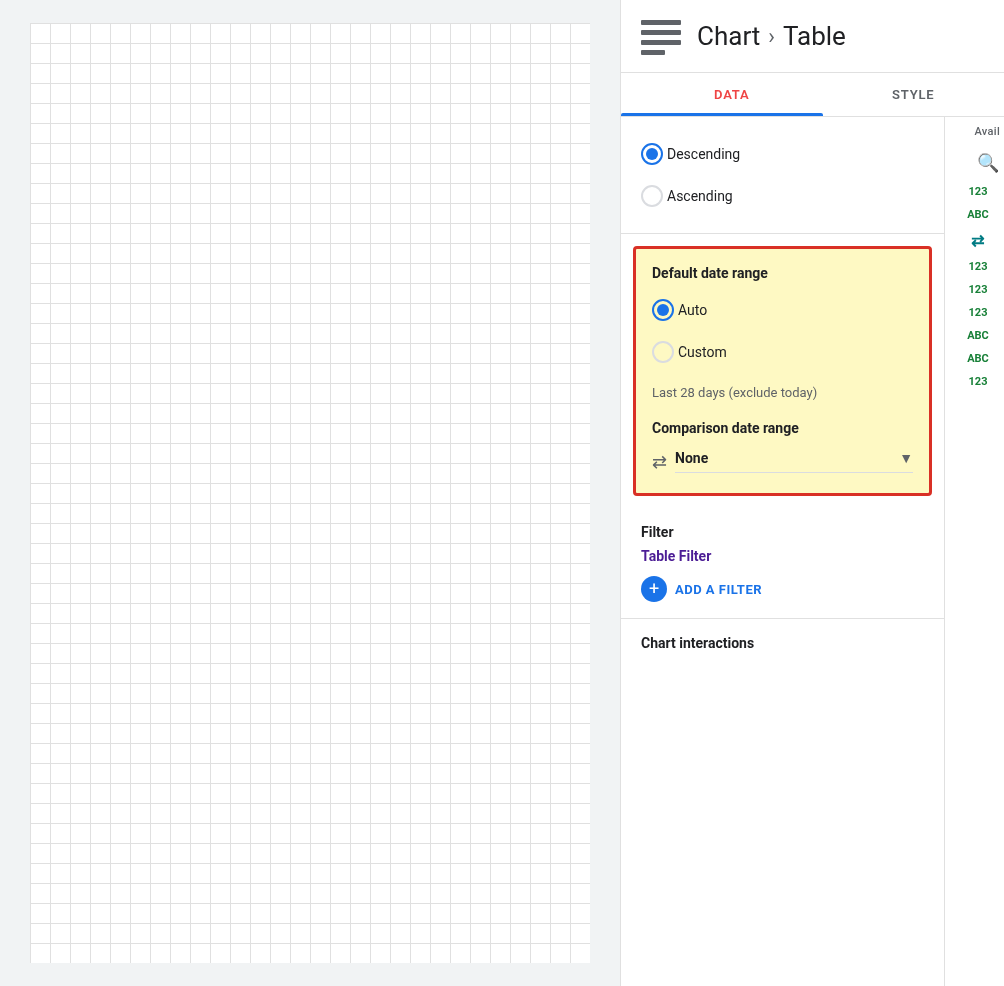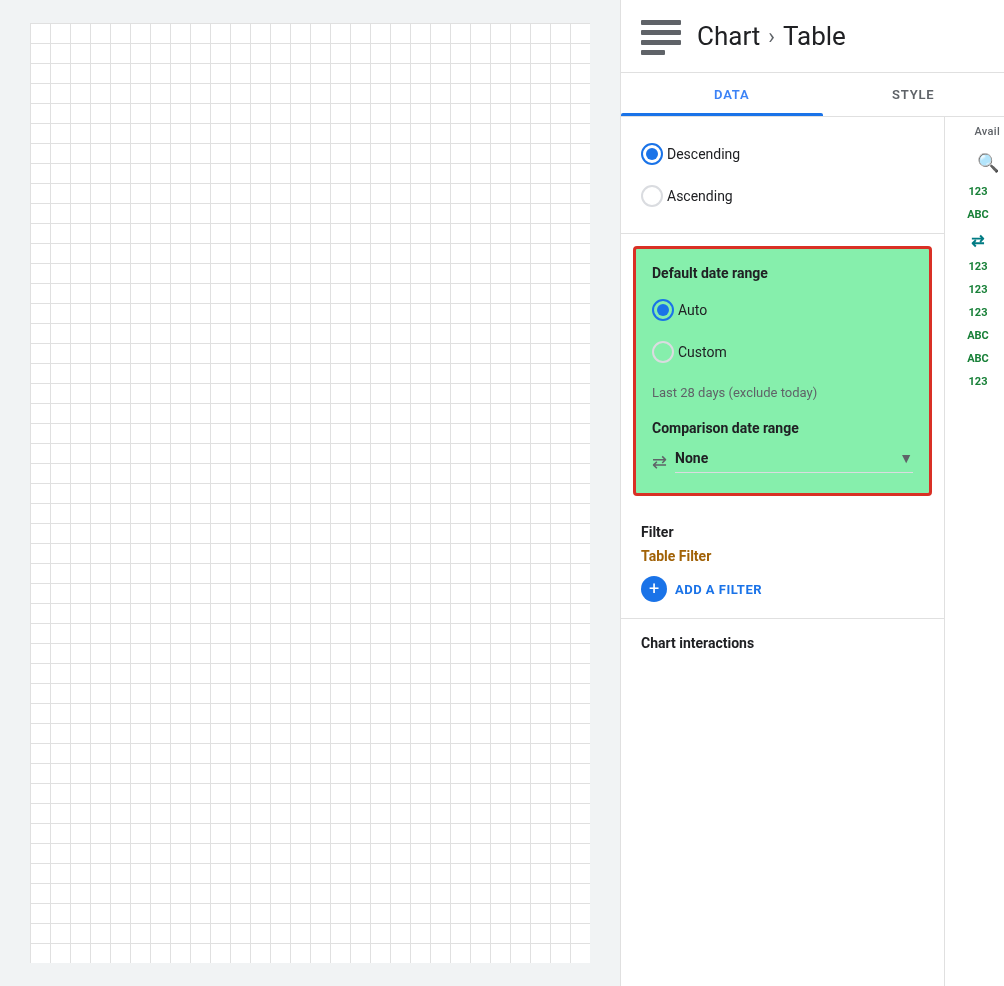--- a/index.html
+++ b/index.html
@@ -96,21 +96,21 @@
       font-size: 13px;
       font-weight: 600;
       letter-spacing: 0.8px;
       color: #5f6368;
       cursor: pointer;
       position: relative;
       text-transform: uppercase;
     }
 
     .tab.active {
-      color: #3b82f6;
+      color: #ef4444;
       padding-left: 20px;
     }
 
     .tab.active::after {
       content: '';
       position: absolute;
       bottom: 0;
       left: 0;
       right: 0;
       height: 3px;
@@ -172,21 +172,21 @@
       font-size: 14px;
       color: #202124;
     }
 
     
     .date-range-section {
       margin: 12px 12px;
       border: 3px solid #d93025;
       border-radius: 4px;
       padding: 16px;
-      background: #86efac;
+      background: #fef9c3;
     }
 
     .section-title {
       font-size: 14px;
       font-weight: 700;
       color: #202124;
       margin-bottom: 8px;
     }
 
     .date-info {
@@ -244,21 +244,21 @@
     .filter-title {
       font-size: 14px;
       font-weight: 700;
       color: #202124;
       margin-bottom: 8px;
     }
 
     .table-filter-label {
       font-size: 14px;
       font-weight: 700;
-      color: #a16207;
+      color: #4c1d95;
       margin-bottom: 12px;
     }
 
     .add-filter-btn {
       display: flex;
       align-items: center;
       gap: 8px;
       cursor: pointer;
     }
 

